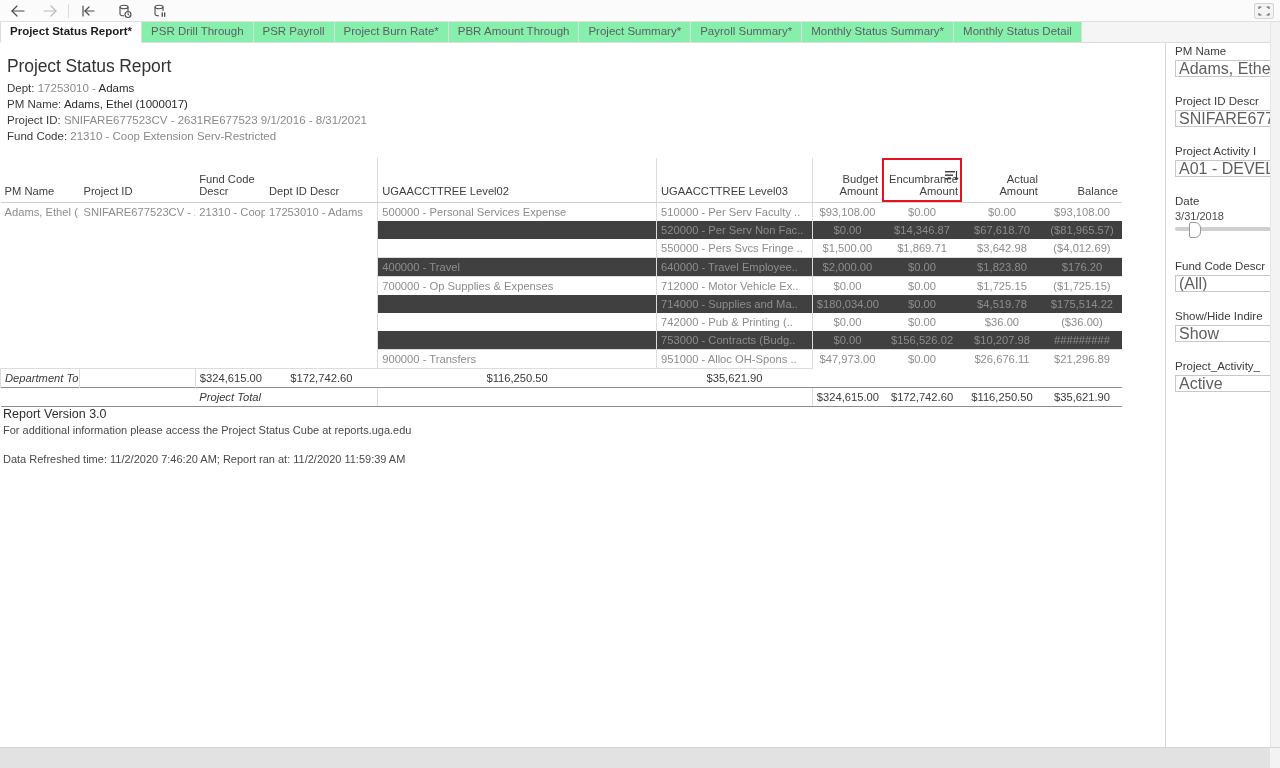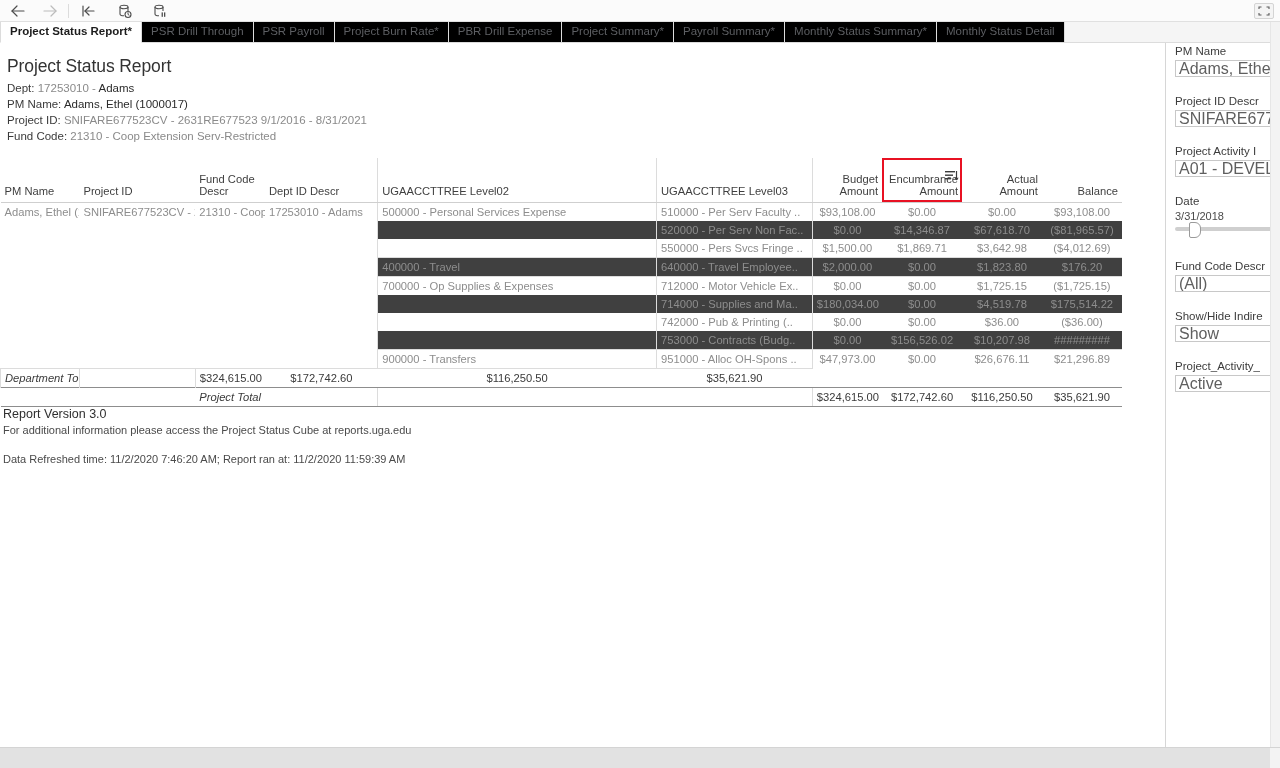--- a/index.html
+++ b/index.html
@@ -70,21 +70,21 @@
     display: flex;
     align-items: stretch;
     font-size: 11.5px;
   }
   .tab {
     display: flex;
     align-items: center;
     padding: 0 9px;
     color: #5d5f63;
     border-right: 1px solid #dcdcdc;
-    background: #000000;
+    background: #86efac;
     cursor: pointer;
     white-space: nowrap;
     box-sizing: border-box;
     line-height: 1;
   }
   .tab.active {
     background: #ffffff;
     color: #1c1c1c;
     font-weight: 600;
     border-bottom: 1px solid #ffffff;
@@ -338,21 +338,21 @@
         <path d="M3.5 9 L1 9 L1 7" fill="none" stroke="#5a5a5a" stroke-width="1.1"></path>
       </svg>
     </div>
   </div>
 
   <div class="tabstrip" id="tabstrip">
       <div class="tab active">Project Status Report*</div>
       <div class="tab">PSR Drill Through</div>
       <div class="tab">PSR Payroll</div>
       <div class="tab">Project Burn Rate*</div>
-      <div class="tab">PBR Drill Expense</div>
+      <div class="tab">PBR Amount Through</div>
       <div class="tab">Project Summary*</div>
       <div class="tab">Payroll Summary*</div>
       <div class="tab">Monthly Status Summary*</div>
       <div class="tab">Monthly Status Detail</div>
       <div class="tab-filler"></div>
     </div>
 
   <div class="canvas">
 
     <div class="report-title">Project Status Report</div>

